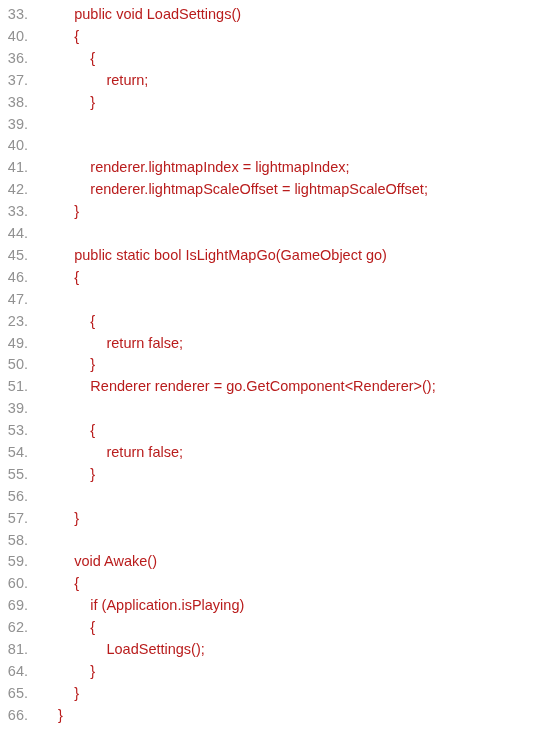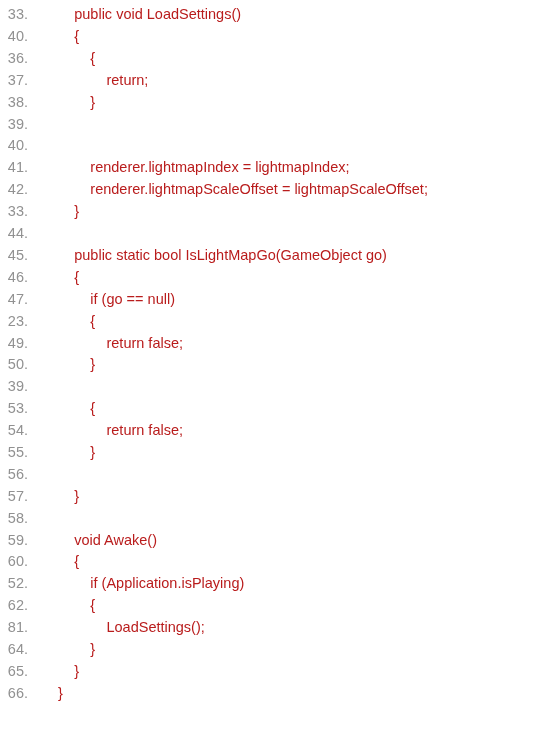--- a/index.html
+++ b/index.html
@@ -89,33 +89,36 @@
     <div class="code-line">
       <span class="line-number">45.</span>
       <span class="code-content">        public static bool IsLightMapGo(GameObject go)</span>
     </div>
     <div class="code-line">
       <span class="line-number">46.</span>
       <span class="code-content">        {</span>
     </div>
     <div class="code-line">
       <span class="line-number">47.</span>
-      <span class="code-content">            if (go == null)</span>
     </div>
     <div class="code-line">
       <span class="line-number">23.</span>
       <span class="code-content">            {</span>
     </div>
     <div class="code-line">
       <span class="line-number">49.</span>
       <span class="code-content">                return false;</span>
     </div>
     <div class="code-line">
       <span class="line-number">50.</span>
       <span class="code-content">            }</span>
+    </div>
+    <div class="code-line">
+      <span class="line-number">51.</span>
+      <span class="code-content">            Renderer renderer = go.GetComponent&lt;Renderer&gt;();</span>
     </div>
     <div class="code-line">
       <span class="line-number">39.</span>
     </div>
     <div class="code-line">
       <span class="line-number">53.</span>
       <span class="code-content">            {</span>
     </div>
     <div class="code-line">
       <span class="line-number">54.</span>
@@ -138,21 +141,21 @@
     </div>
     <div class="code-line">
       <span class="line-number">59.</span>
       <span class="code-content">        void Awake()</span>
     </div>
     <div class="code-line">
       <span class="line-number">60.</span>
       <span class="code-content">        {</span>
     </div>
     <div class="code-line">
-      <span class="line-number">52.</span>
+      <span class="line-number">69.</span>
       <span class="code-content">            if (Application.isPlaying)</span>
     </div>
     <div class="code-line">
       <span class="line-number">62.</span>
       <span class="code-content">            {</span>
     </div>
     <div class="code-line">
       <span class="line-number">81.</span>
       <span class="code-content">                LoadSettings();</span>
     </div>

